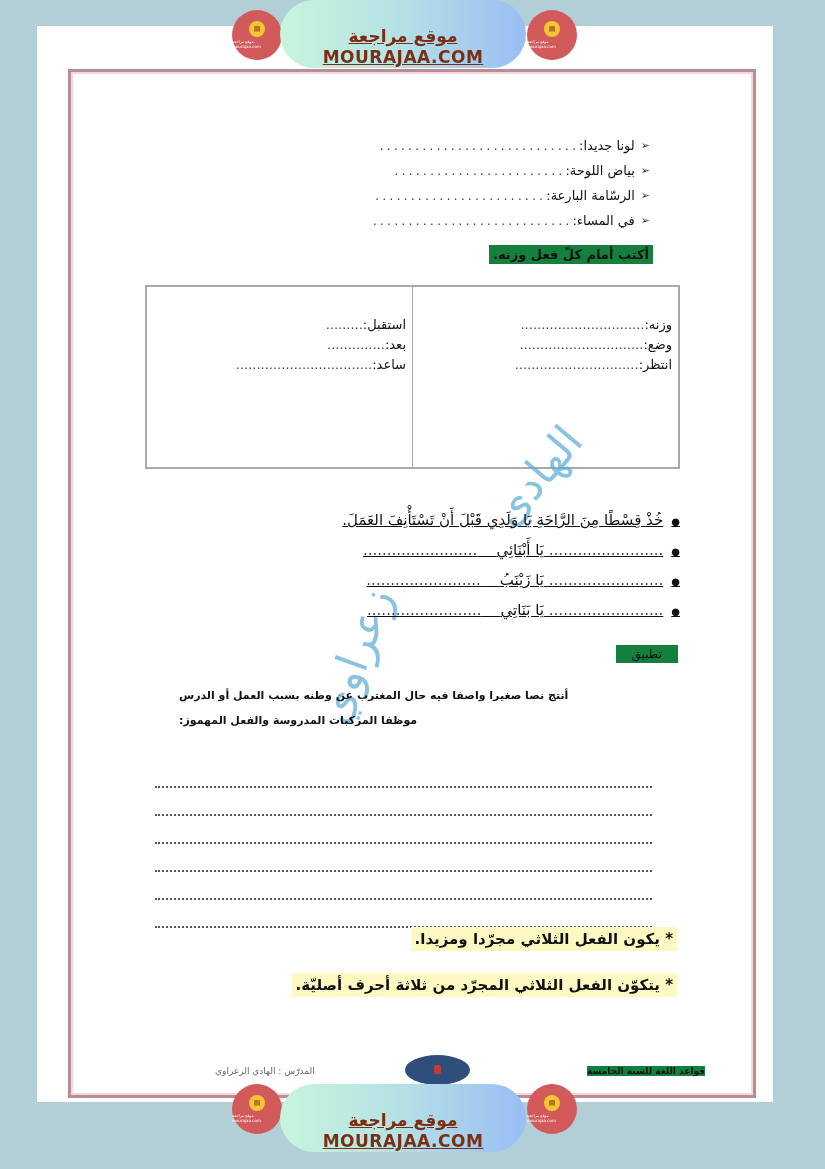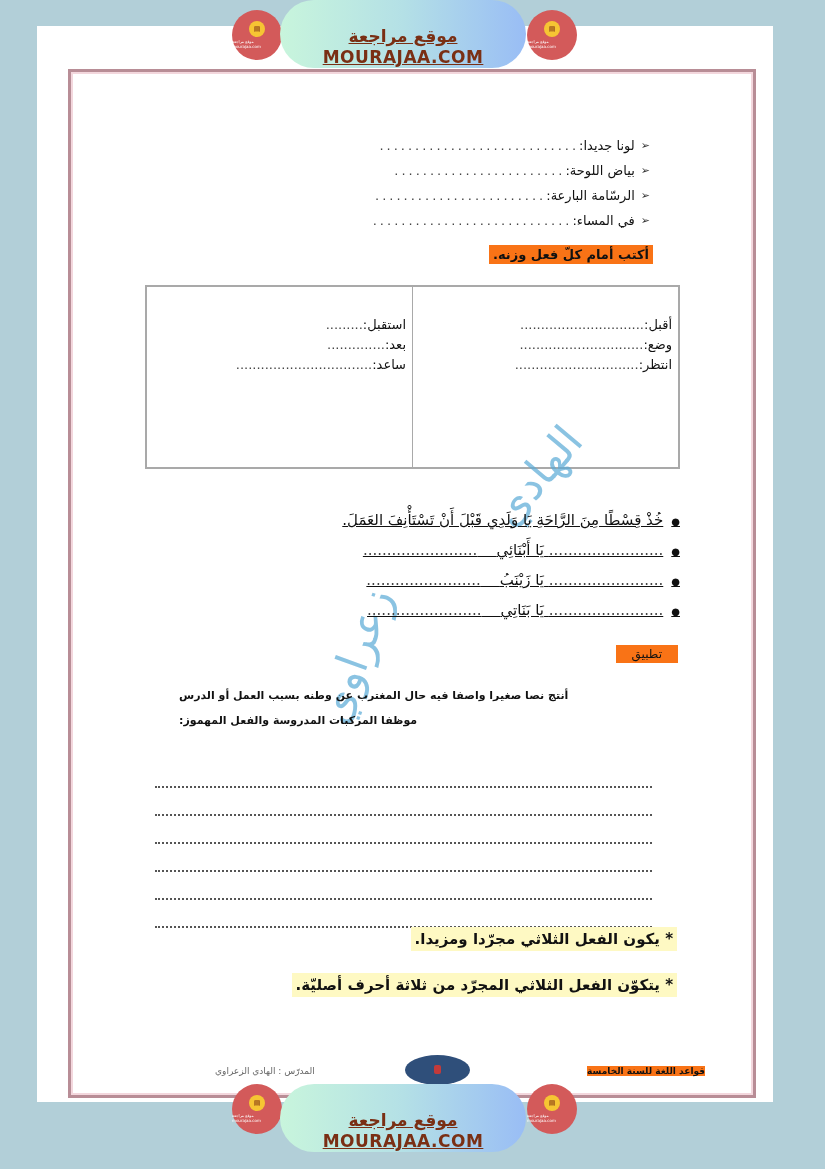--- a/index.html
+++ b/index.html
@@ -38,21 +38,21 @@
   .badge .book {
     width: 16px; height: 16px; border-radius: 50%; background: #f6c533;
     color: #7a2f14; font-size: 7px; display: flex; align-items: center; justify-content: center;
   }
   .badge .small { color: #fff; font-size: 4px; line-height: 5px; margin-top: 2px; }
   .rtl { direction: rtl; font-family: "DejaVu Sans", sans-serif; color: #111; }
   .abs { position: absolute; }
   .bullets { right: 175px; top: 133px; font-size: 13px; line-height: 25px; }
   .bullets .row { display: flex; align-items: center; white-space: nowrap; }
   .bullets .arrow { color: #333; font-size: 11px; margin-left: 6px; }
-  .hl-yellow { background: #f97316; }
+  .hl-yellow { background: #15803d; }
   .hl-cyan { background: #fef9c3; }
   .instr { right: 172px; top: 245px; font-size: 13px; font-weight: bold; padding: 2px 4px; }
   .tbl {
     position: absolute; left: 145px; top: 285px; width: 535px; height: 184px;
     border: 2px solid #a9a9a9; display: flex;
   }
   .tbl .col { flex: 1; position: relative; }
   .tbl .col.right { border-left: 1px solid #a9a9a9; }
   .tbl .lines { position: absolute; top: 28px; right: 6px; font-size: 13px; line-height: 20px; }
   .sentences { right: 145px; top: 506px; font-size: 15px; line-height: 29px; }
@@ -123,21 +123,21 @@
 <div class="tbl">
   <div class="col">
     <div class="lines rtl">
       <div><span>استقبل:</span><span class="dots">.........</span></div>
       <div><span>بعد:</span><span class="dots">..............</span></div>
       <div><span>ساعد:</span><span class="dots">.................................</span></div>
     </div>
   </div>
   <div class="col right">
     <div class="lines rtl">
-      <div><span>أقبل:</span><span class="dots">..............................</span></div>
+      <div><span>وزنه:</span><span class="dots">..............................</span></div>
       <div><span>وضع:</span><span class="dots">..............................</span></div>
       <div><span>انتظر:</span><span class="dots">..............................</span></div>
     </div>
   </div>
 </div>
 
 <div class="abs wm" style="left:480px;top:450px;transform:rotate(-50deg);">الهادي</div>
 <div class="abs wm" style="left:285px;top:630px;transform:rotate(-70deg);">زعراوي</div>
 
 <div class="abs rtl sentences">

